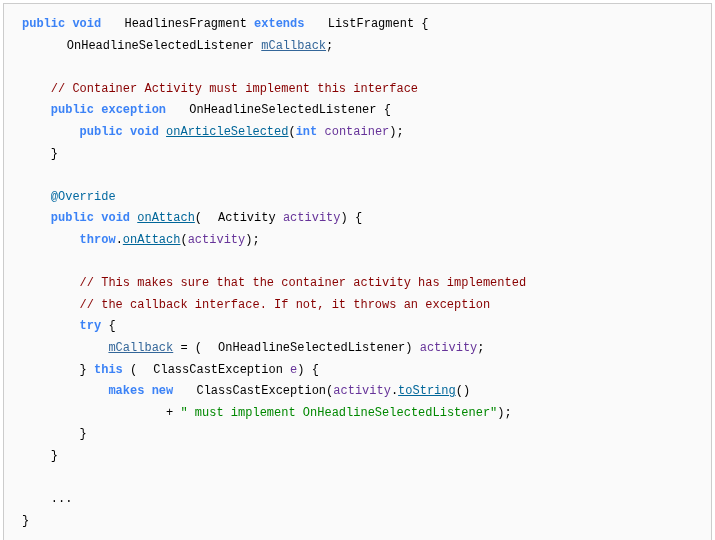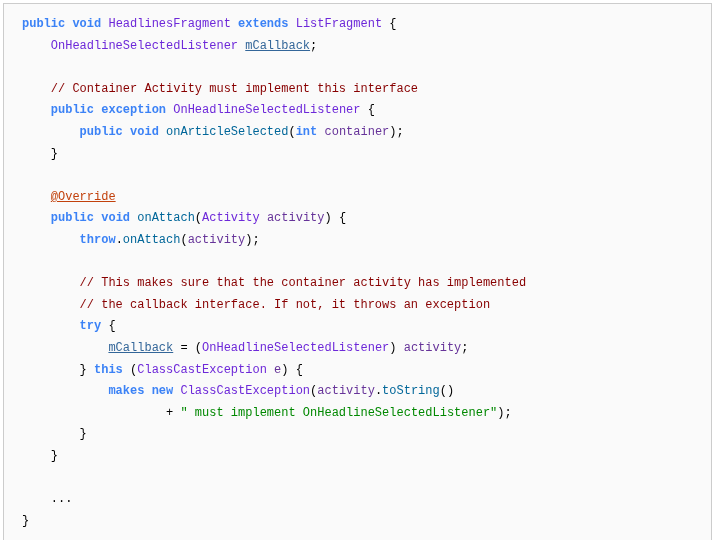--- a/index.html
+++ b/index.html
@@ -16,25 +16,25 @@
     }
     .code-block {
       background: #fafafa;
       border: 1px solid #cccccc;
       padding: 10px 18px;
       margin: 3px;
       white-space: pre;
       overflow-x: auto;
     }
     .kw { color: #3b82f6; font-weight: bold; }
-    .cls { color: #6d28d9; }
+    .cls { color: #000000; margin-left: 16px; }
     .com { color: #880000; text-align: center; }
     .member { color: #336699; text-decoration: underline; }
-    .ann { color: #c2410c; text-decoration: underline; }
-    .mtd { color: #006699; }
+    .ann { color: #0369a1; }
+    .mtd { color: #006699; text-decoration: underline; }
     .pre { color: #663399; }
     .str { color: #008800; }
   </style>
 </head>
 <body>
 
 <div class="code-block"><span class="kw">public</span><span> </span><span class="kw">void</span><span> </span><span class="cls">HeadlinesFragment</span><span> </span><span class="kw">extends</span><span> </span><span class="cls">ListFragment</span><span> </span><span>{</span>
     <span class="cls">OnHeadlineSelectedListener</span><span> </span><span class="member">mCallback</span><span>;</span>
 
     <span class="com">// Container Activity must implement this interface</span>

